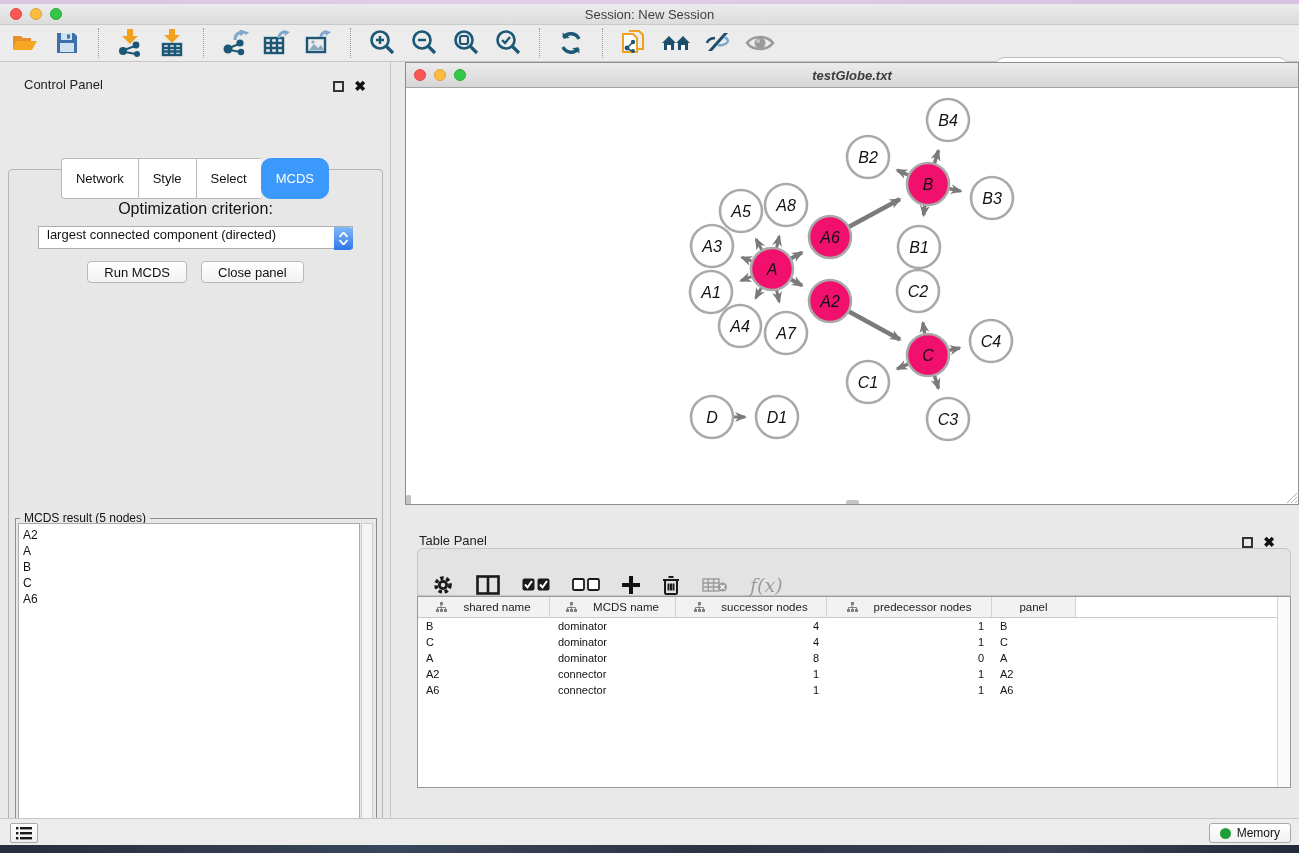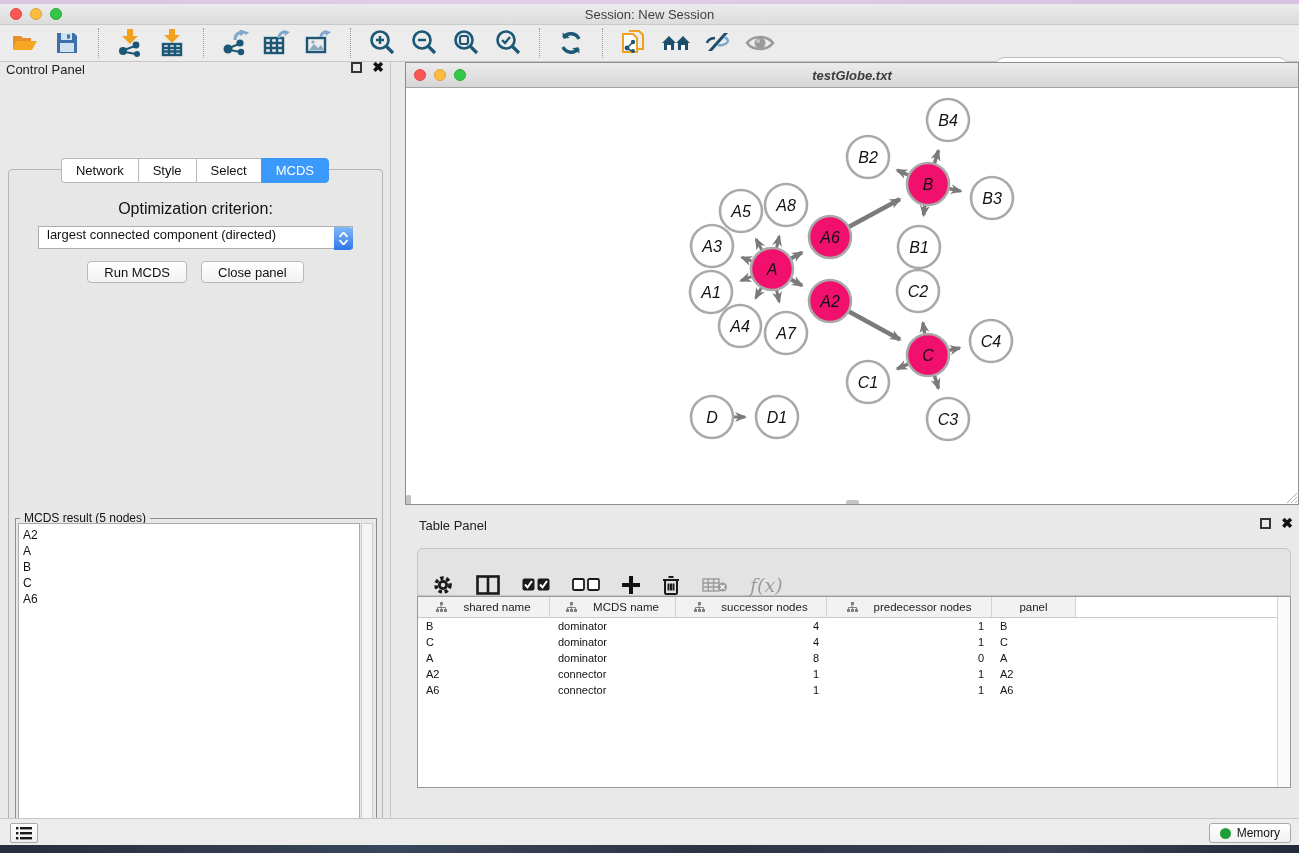--- a/index.html
+++ b/index.html
@@ -23,29 +23,29 @@
     background:#ececec; border-bottom:1px solid #c6c6c6; display:flex; align-items:center; }
   .tb-sep { width:1px; height:30px; border-left:1px dotted #9a9a9a; margin:0 10px; }
   .tb-icon { width:30px; height:30px; display:flex; align-items:center; justify-content:center; margin:0 6px; cursor:pointer; }
   .searchbox { position:absolute; right:10px; top:32px; width:295px; height:22px; background:#fff;
     border:1px solid #bdbdbd; border-radius:12px; display:flex; align-items:center; padding-left:8px; }
   .searchbox input { border:none; outline:none; flex:1; font-size:12px; background:transparent; height:18px; }
 
   
   .control-panel { position:absolute; left:0; top:62px; width:391px; height:756px; background:#e9e9e9;
     border-right:1px solid #c4c4c4; }
-  .panel-header { height:30px; display:flex; align-items:flex-start; padding:0 6px; font-size:13px; color:#222; }
+  .panel-header { height:30px; display:flex; align-items:flex-end; padding:0 24px; font-size:13px; color:#222; }
   .panel-header .spacer { flex:1; }
   .float-btn { width:11px; height:11px; border:2px solid #333; display:inline-block; margin-right:10px; cursor:pointer; }
   .close-btn { font-size:14px; font-weight:bold; color:#111; cursor:pointer; line-height:11px; }
   .cp-tabs { position:absolute; left:0; top:96px; width:100%; display:flex; justify-content:center; z-index:3; }
-  .tab { background:#fff; border:1px solid #b9b9b9; border-right:none; padding:4px 14px; font-size:13px; color:#111; cursor:pointer; }
+  .tab { background:#fff; border:1px solid #b9b9b9; border-right:none; padding:12px 14px; font-size:13px; color:#111; cursor:pointer; }
   .tab:first-child { border-radius:4px 0 0 4px; }
   .tab:last-child { border-right:1px solid #b9b9b9; border-radius:0 4px 4px 0; }
-  .tab.active { background:#3b99fc; color:#fff; border-color:#3b99fc; }
+  .tab.active { background:#3b99fc; color:#fff; border-color:#3b99fc;border-radius:10px; }
   .cp-content { position:absolute; left:8px; top:107px; width:375px; height:693px;
     border:1px solid #b5b5b5; border-radius:4px; background:#e7e7e7; }
   .opt-label { text-align:center; margin-top:30px; font-size:16px; color:#111; }
   .dropdown { position:relative; margin:8px auto 0 auto; width:315px; height:23px; background:#fff;
     border:1px solid #adadad; border-radius:0; display:flex; align-items:flex-start; cursor:pointer; }
   .dropdown .dd-text { flex:1; font-size:13px; color:#111; padding-left:8px; white-space:nowrap; overflow:hidden; }
   .dd-stepper { width:19px; height:23px; margin-right:-1px; border-radius:0 4px 4px 0;
     background:linear-gradient(#7db8f9,#3178e8); display:flex; flex-direction:column; align-items:center; justify-content:center; gap:1px; }
   .dd-stepper svg { display:block; }
   .btn-row { display:flex; justify-content:center; gap:14px; margin-top:12px; }

